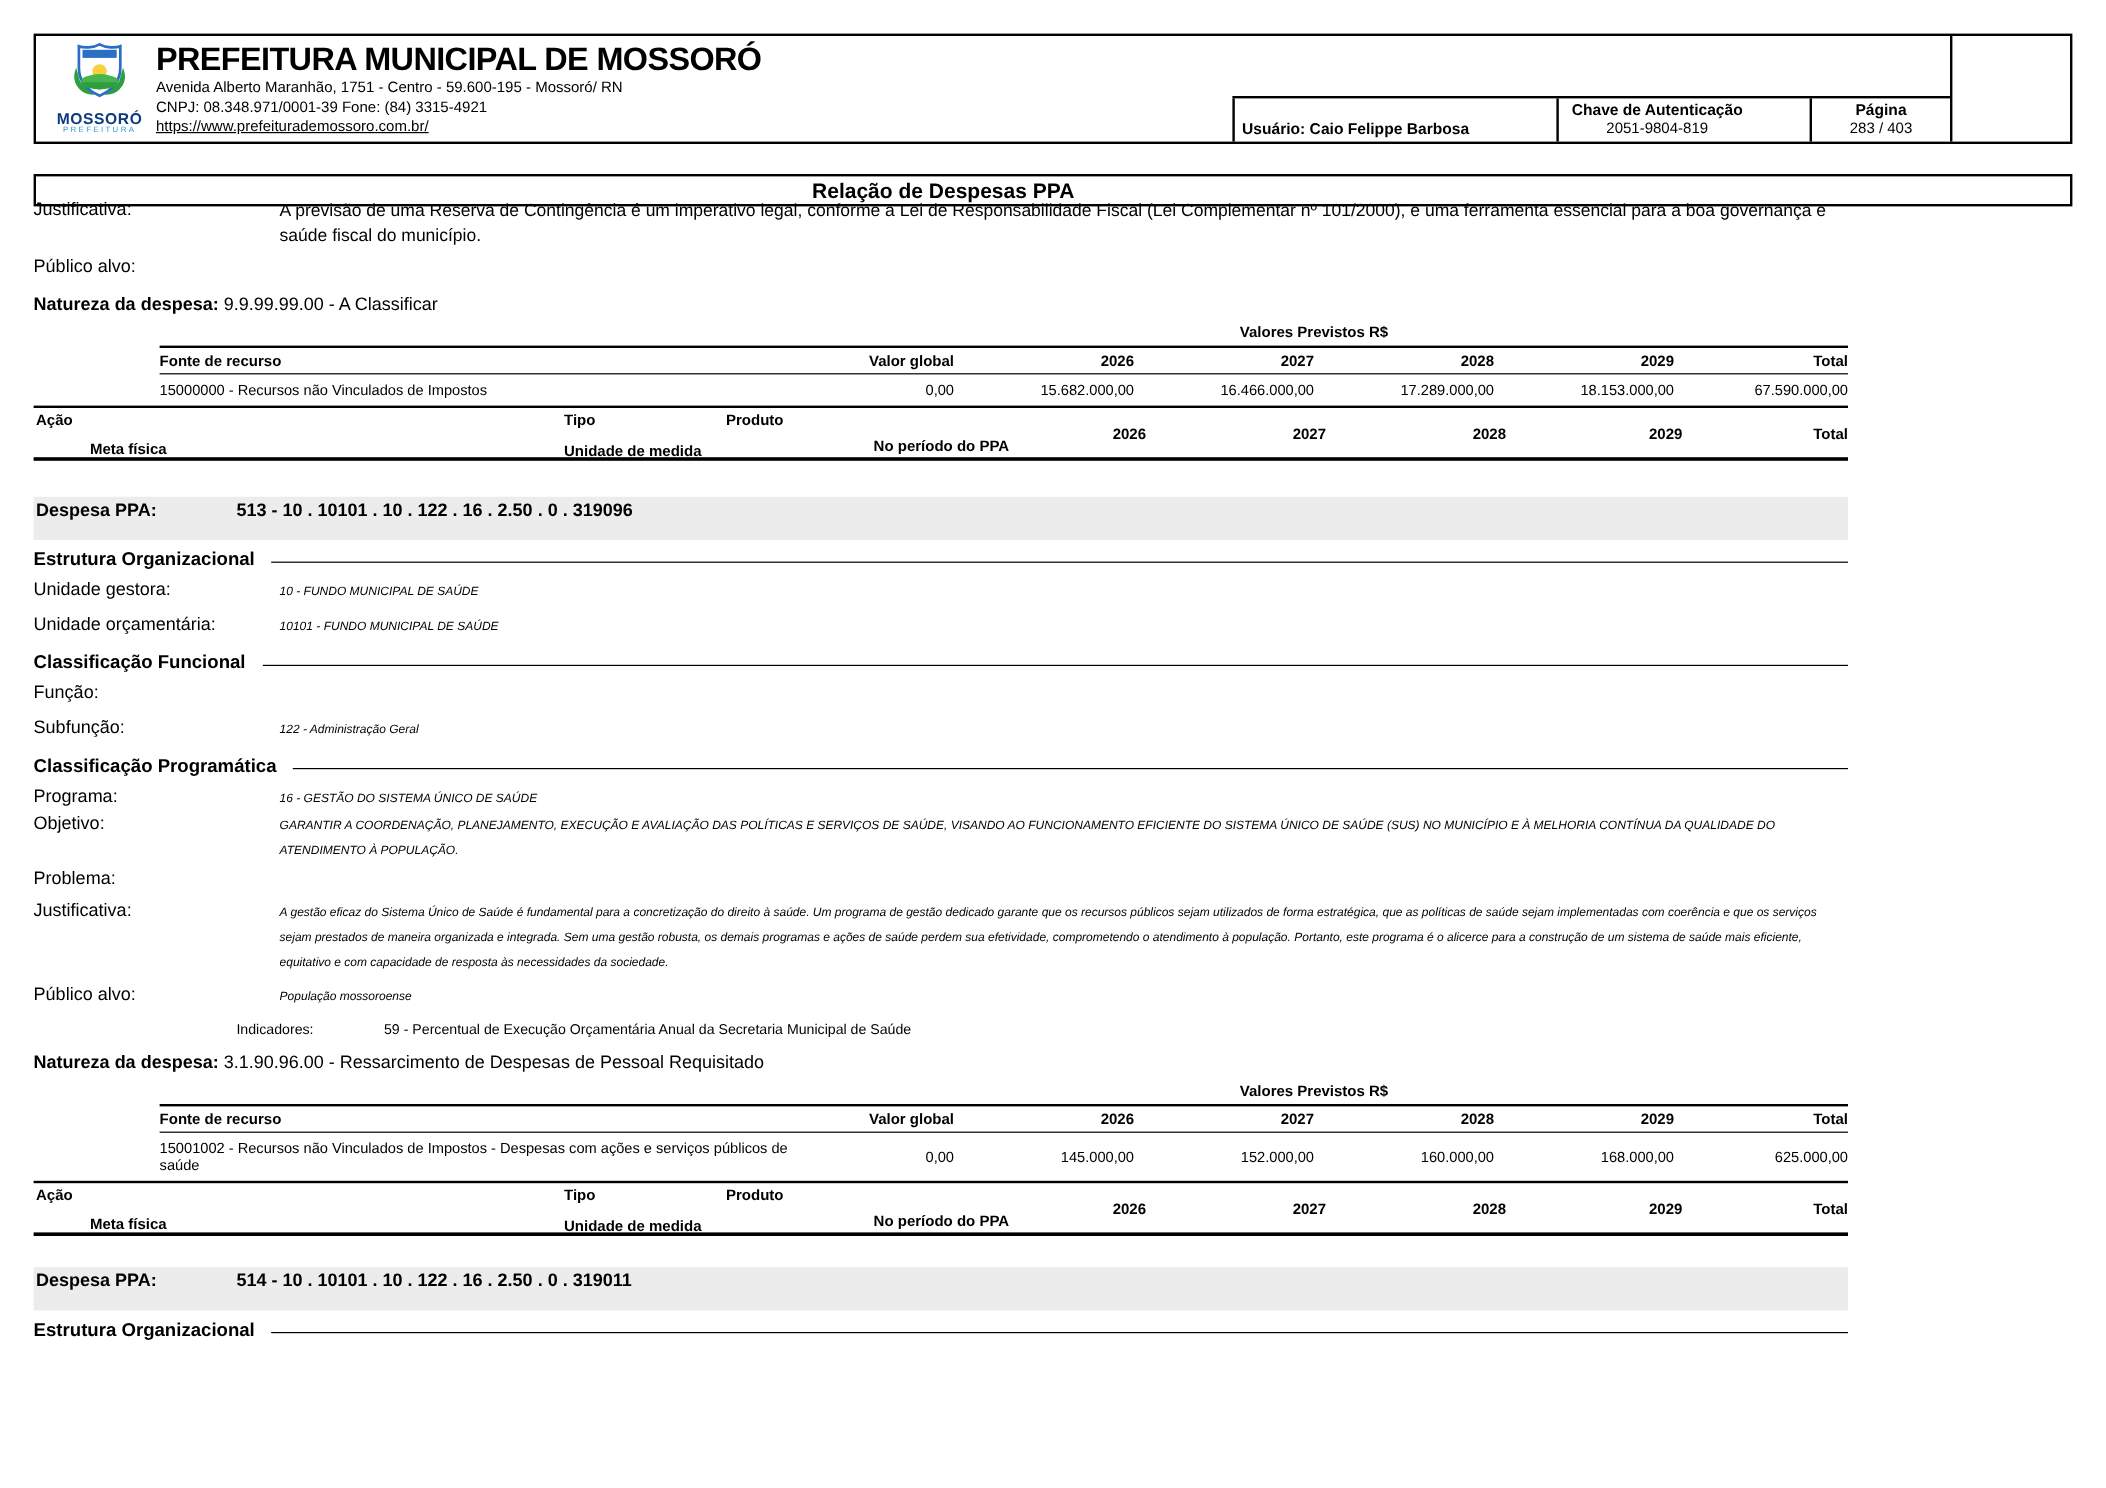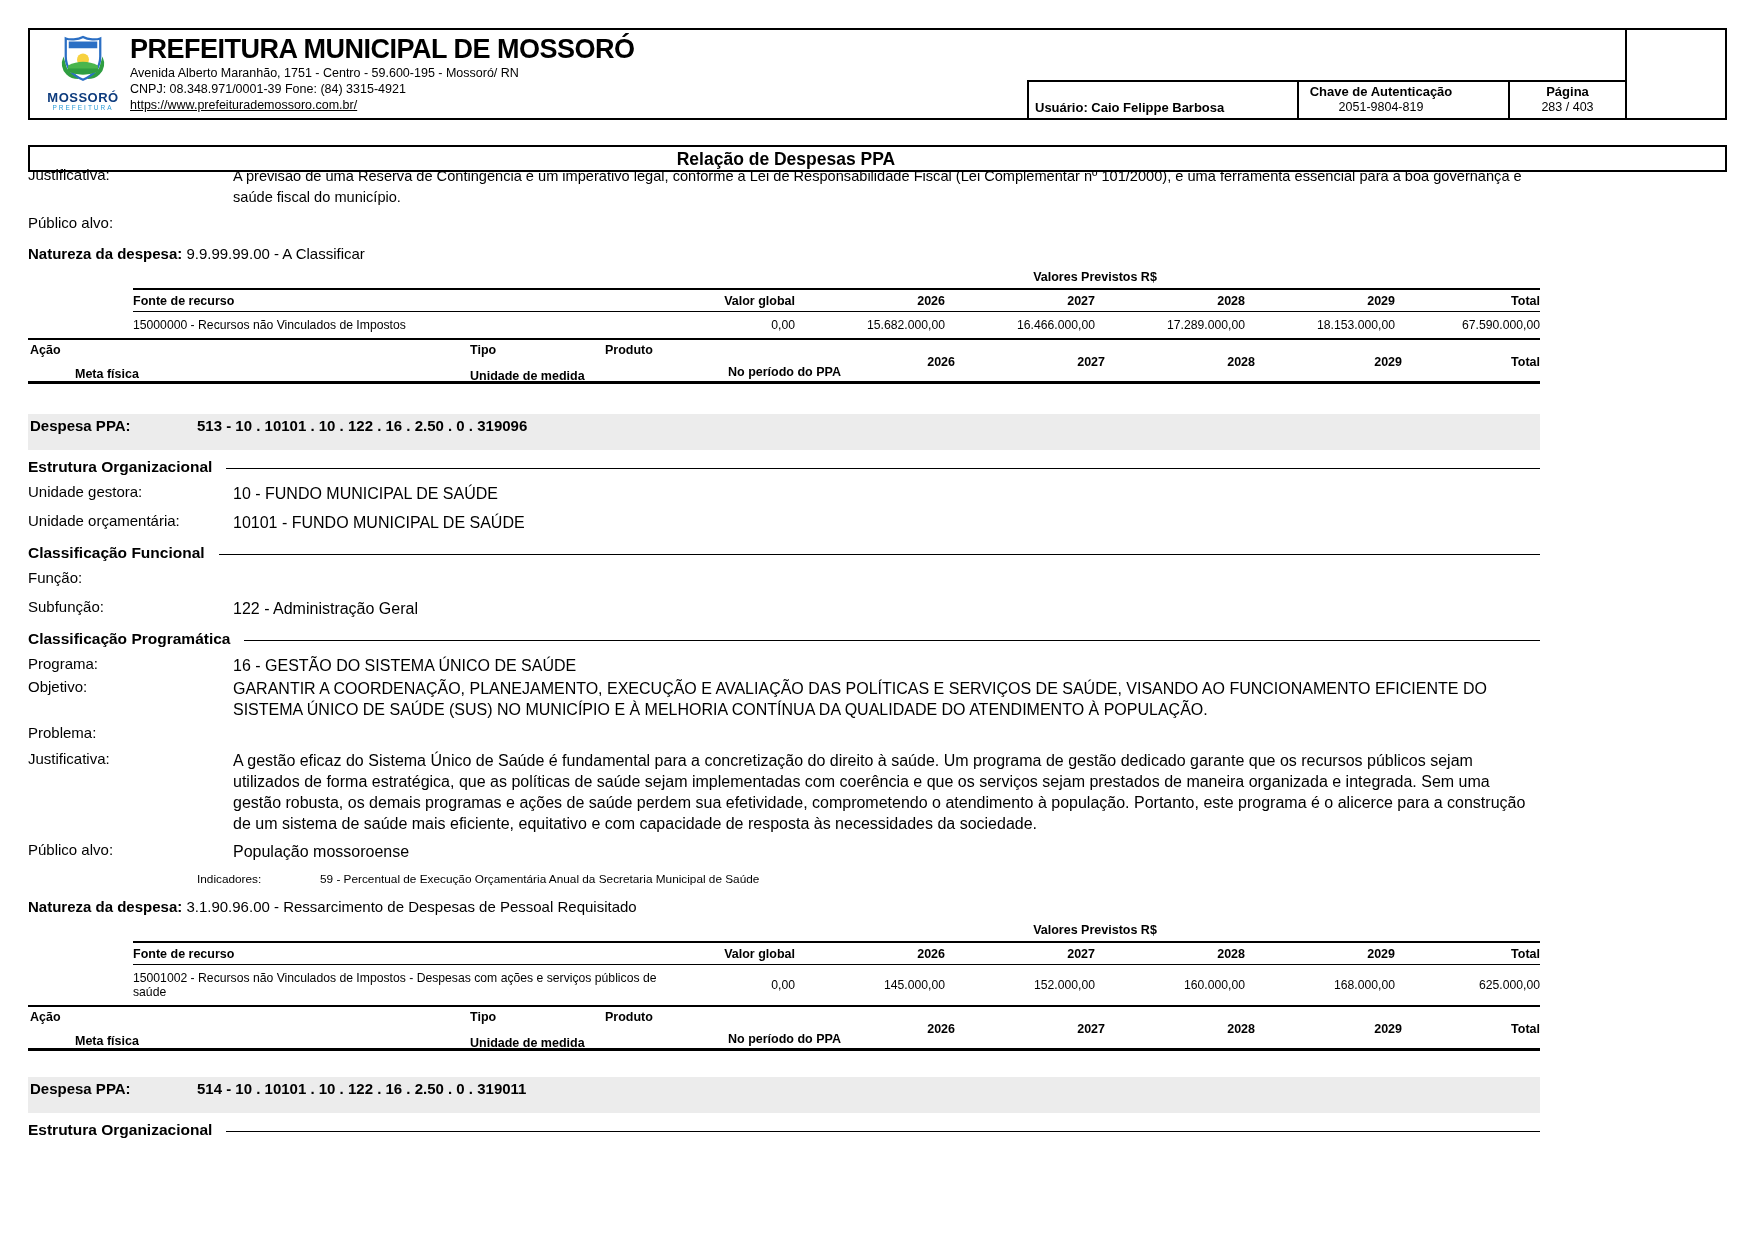--- a/index.html
+++ b/index.html
@@ -59,21 +59,21 @@
   .despesa-bar { margin-top:30px; width:1512px; height:36px; background:#ececec; position:relative; font-weight:bold; font-size:15px; }
   .despesa-bar .dlab { position:absolute; left:2px; top:3px; }
   .despesa-bar .dval { position:absolute; left:169px; top:3px; }
 
   
   .sec-head { margin-top:8px; display:flex; align-items:center; font-weight:bold; font-size:15.5px; }
   .sec-head .rule { flex:1; border-top:1.5px solid #000; margin-left:14px; margin-top:2px; }
 
   .kvrow { display:flex; margin-top:7px; min-height:22px; }
   .kvrow .lab { width:205px; flex:none; font-size:15px; }
-  .kvrow .val { flex:1; font-size:16px; line-height:21px; }
+  .kvrow .val { flex:1; font-size:10px; line-height:21px;font-style:italic; }
 
   .ind-row { display:flex; margin-top:9px; font-size:11.8px; }
   .ind-row .ilab { margin-left:169px; width:123px; flex:none; }
 
   .mt6 { margin-top:6px; } .mt10 { margin-top:10px; } .mt12 { margin-top:12px; }
 </style>
 </head>
 <body>
 
 <div class="page">

